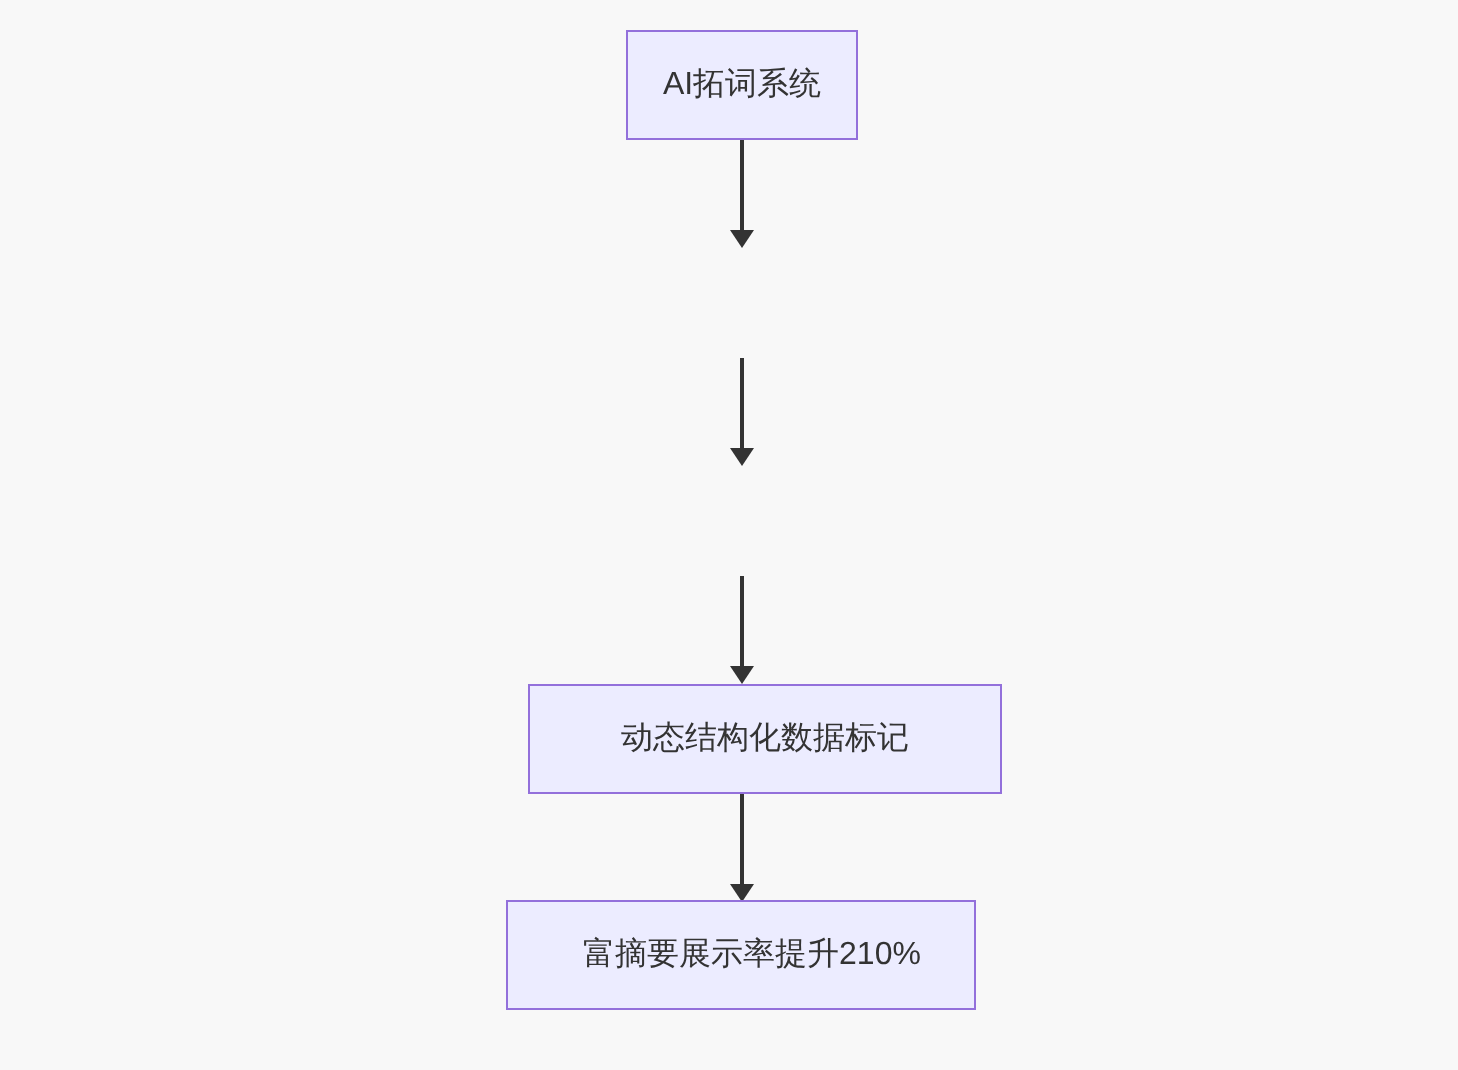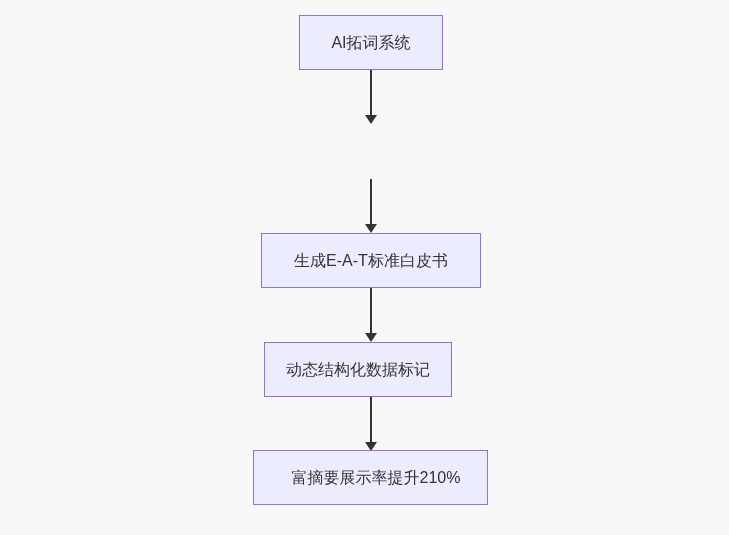--- a/index.html
+++ b/index.html
@@ -22,24 +22,24 @@
     border:1.5px solid #9370DB;
     display:flex;
     align-items:center;
     justify-content:center;
     color:#333333;
     font-size:16px;
     line-height:1;
     white-space:nowrap;
     text-align:center;
   }
-  #n1{left:299px;top:15px;width:144px;}
+  #n1{left:313px;top:15px;width:116px;}
   #n2{left:275px;top:124px;width:192px;}
   #n3{left:261px;top:233px;width:220px;}
-  #n4{left:264px;top:342px;width:188px;}
+  #n4{left:264px;top:342px;width:237px;}
   #n5{left:253px;top:450px;width:235px;padding-left:11px;}
 
   .edge{
     position:absolute;
     left:365px;
     width:12px;
     height:54px;
   }
   #e1{top:70px;}
   #e2{top:179px;}
@@ -77,23 +77,20 @@
     <div class="line"></div>
     <div class="head"></div>
   </div>
 
 
   <div class="edge" id="e2">
     <div class="line"></div>
     <div class="head"></div>
   </div>
 
-  <div class="node" id="n3">
-    <span>生成E-A-T标准白皮书</span>
-  </div>
 
   <div class="edge" id="e3">
     <div class="line"></div>
     <div class="head"></div>
   </div>
 
   <div class="node" id="n4">
     <span>动态结构化数据标记</span>
   </div>
 

